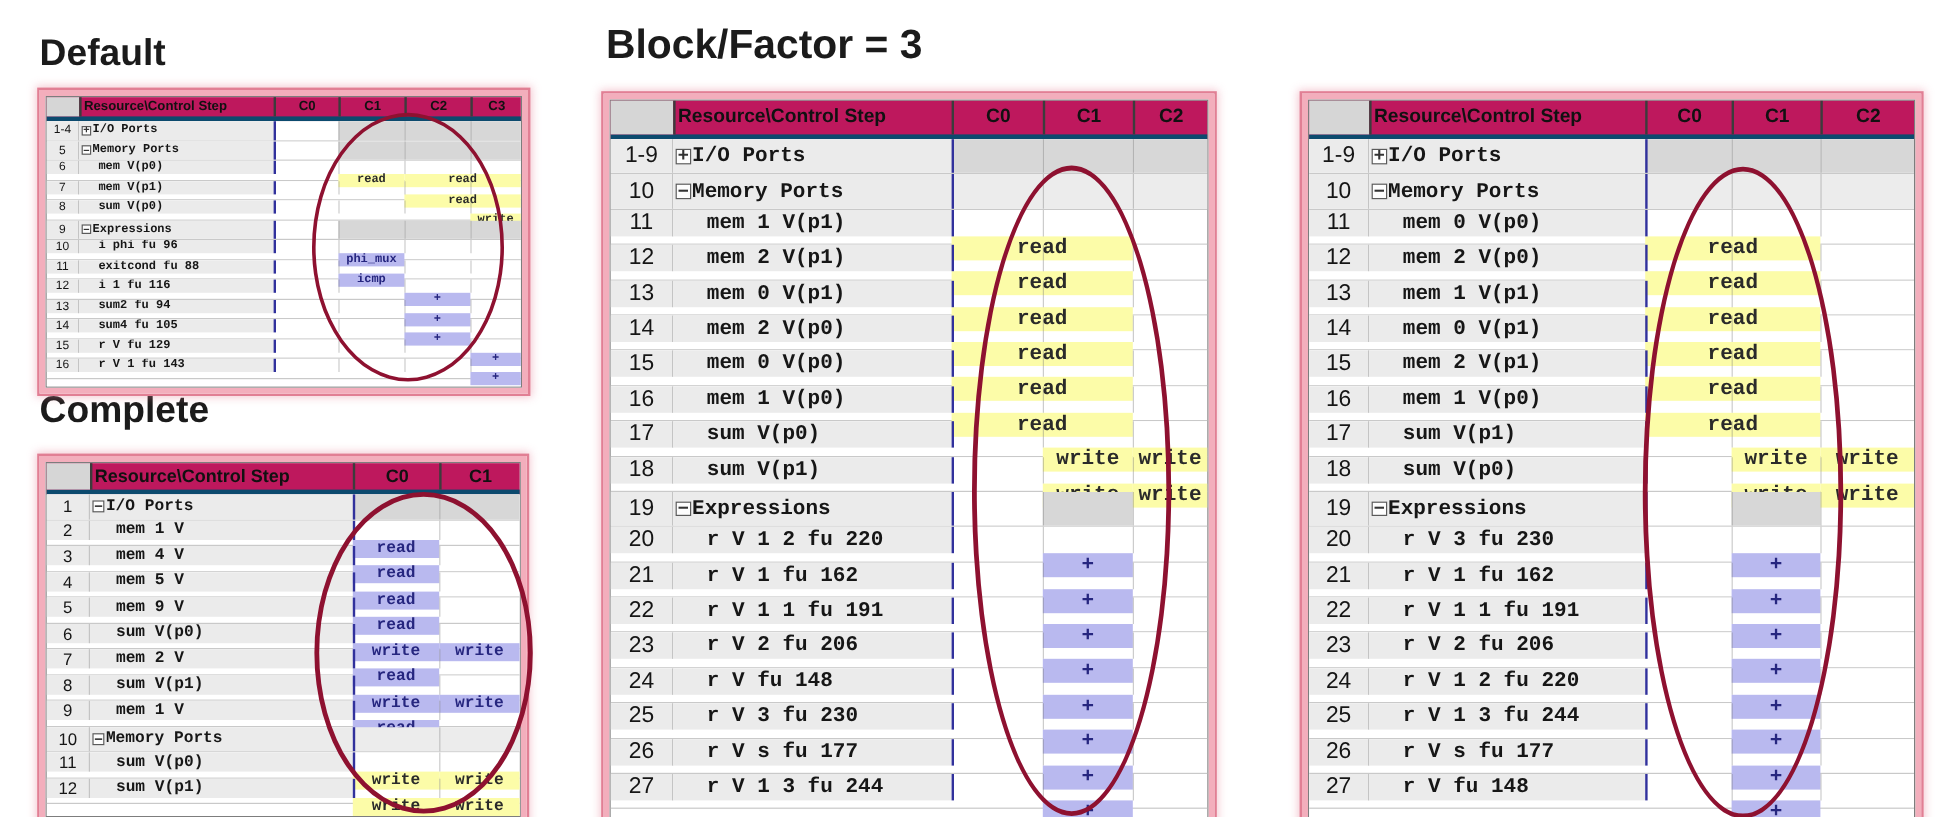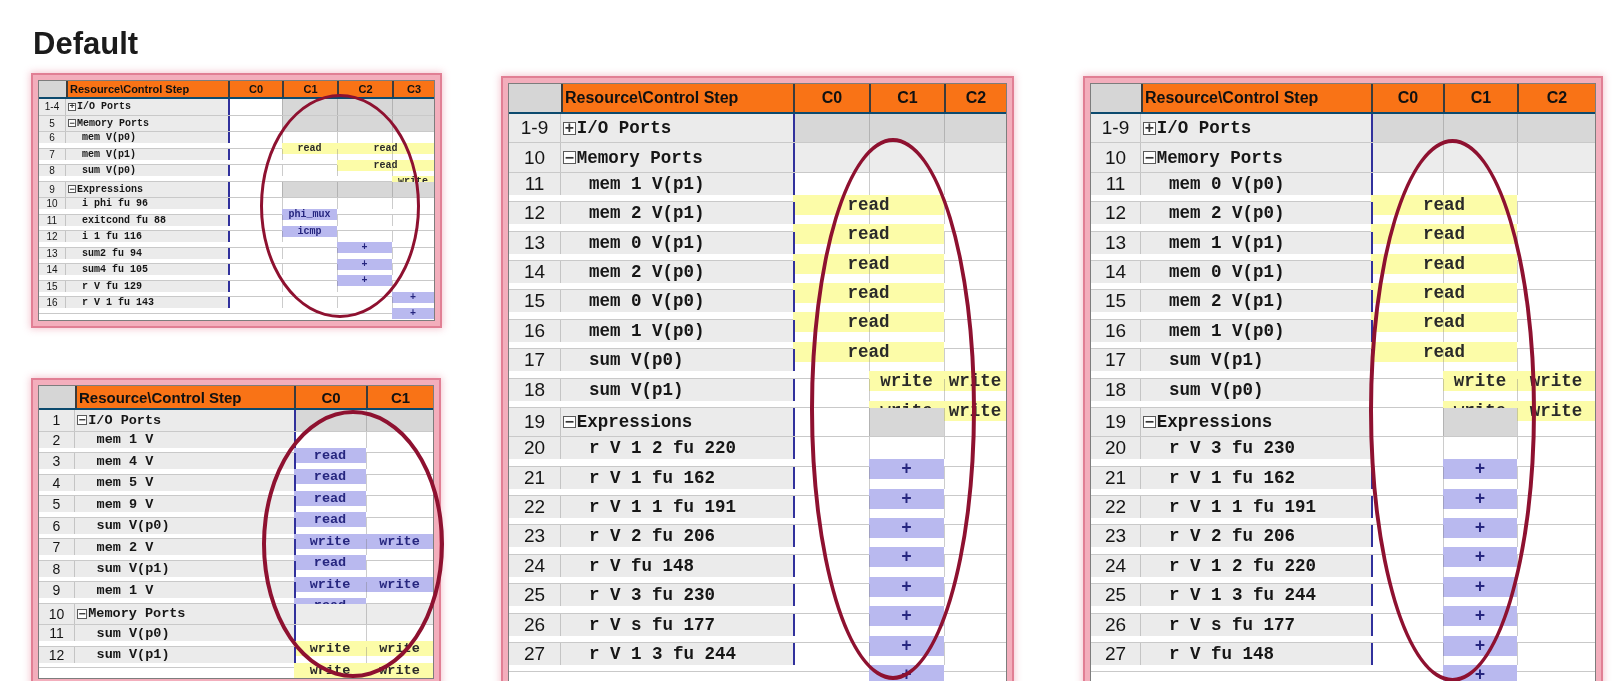--- a/index.html
+++ b/index.html
@@ -24,21 +24,21 @@
   .hrow,.row{display:grid;align-items:stretch;position:relative;}
   .p0 .hrow,.p0 .row{grid-template-columns:27px 162px 54px 55px 55px 42px;}
   .p1 .hrow,.p1 .row{grid-template-columns:36px 219px 72px 67px;}
   .p2 .hrow,.p2 .row{grid-template-columns:52px 232px 76px 75px 62px;}
   .p3 .hrow,.p3 .row{grid-template-columns:50px 230px 72px 74px 78px;}
 
   .p0{--rh:15.5px;--hh:16px;--fs:10px;--nfs:10px;--hfs:11px;--fill:6px;}
   .p1{--rh:20.5px;--hh:22px;--fs:13.5px;--nfs:14px;--hfs:15px;--fill:10px;}
   .p2,.p3{--rh:28.4px;--hh:28px;--fs:17.5px;--nfs:19px;--hfs:16px;--fill:12px;}
 
-  .hrow{height:var(--hh);border-bottom:2px solid #0c4a6e;background:#f97316;}
+  .hrow{height:var(--hh);border-bottom:4px solid #0c4a6e;background:#be185d;}
   .hc{display:flex;align-items:center;font-size:var(--hfs);color:#111;overflow:hidden;white-space:nowrap;}
   .corner{background:#d6d6d6;}
   .hres{border-left:2px solid #3c3c3c;padding-left:2px;font-weight:bold;font-stretch:condensed;}
   .hstep{border-left:2px solid #3c3c3c;justify-content:center;font-weight:bold;}
 
   .row{height:var(--rh);border-bottom:1px solid #c9c9c9;background:#fff;}
   .num{grid-column:1;display:flex;align-items:center;justify-content:center;
        background:#ebebeb;font-size:var(--nfs);color:#151515;border-right:1px solid #c4c4c4;
        font-family:"Liberation Sans",sans-serif;}
   .res{grid-column:2;display:flex;align-items:center;background:#ebebeb;overflow:hidden;
@@ -66,20 +66,22 @@
   .e1{left:262px;top:410px;width:174px;height:260px;}
   .e2{left:810px;top:138px;width:158px;height:534px;}
   .e3{left:1369px;top:139px;width:159px;height:535px;}
 </style>
 </head>
 <body>
 
 <div id="stage">
 
   <div class="title t0">Default</div>
+  <div class="title t1">Complete</div>
+  <div class="title t2">Block/Factor = 3</div>
 
   <div class="frame f0 p0 panel">
       <div class="tbl">
         <div class="hrow">
           <div class="hc corner"></div>
           <div class="hc hres">Resource\Control Step</div>
           <div class="hc hstep">C0</div>
           <div class="hc hstep">C1</div>
           <div class="hc hstep">C2</div>
           <div class="hc hstep">C3</div>

